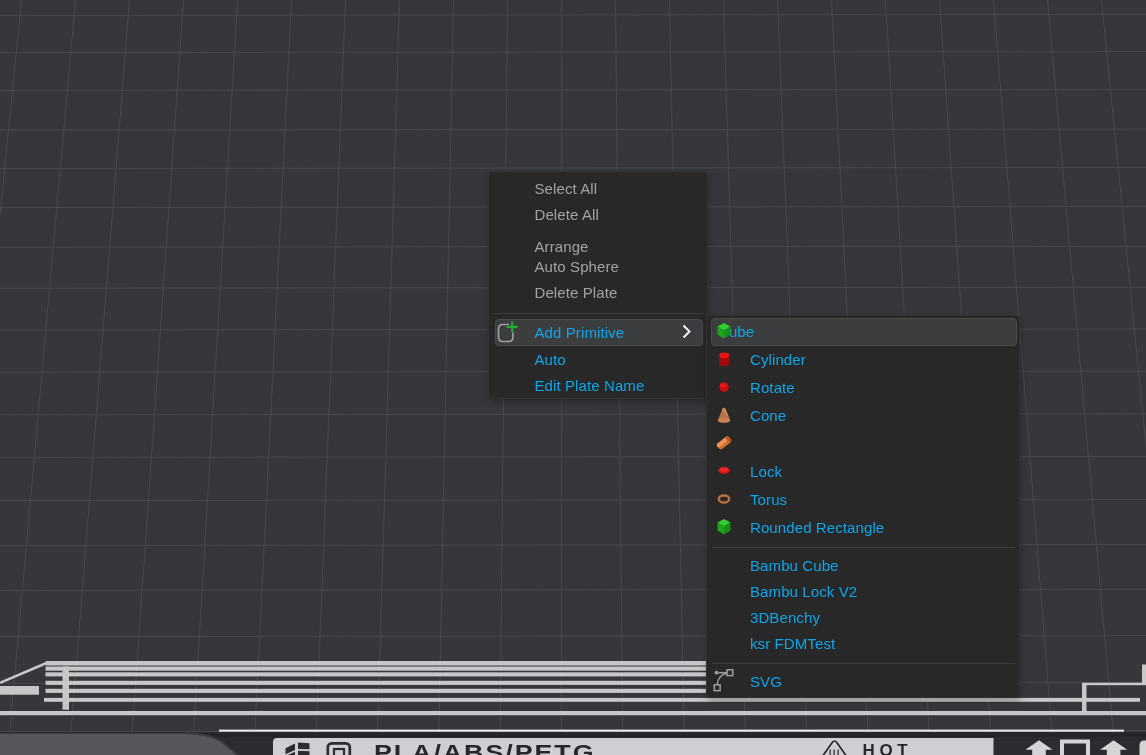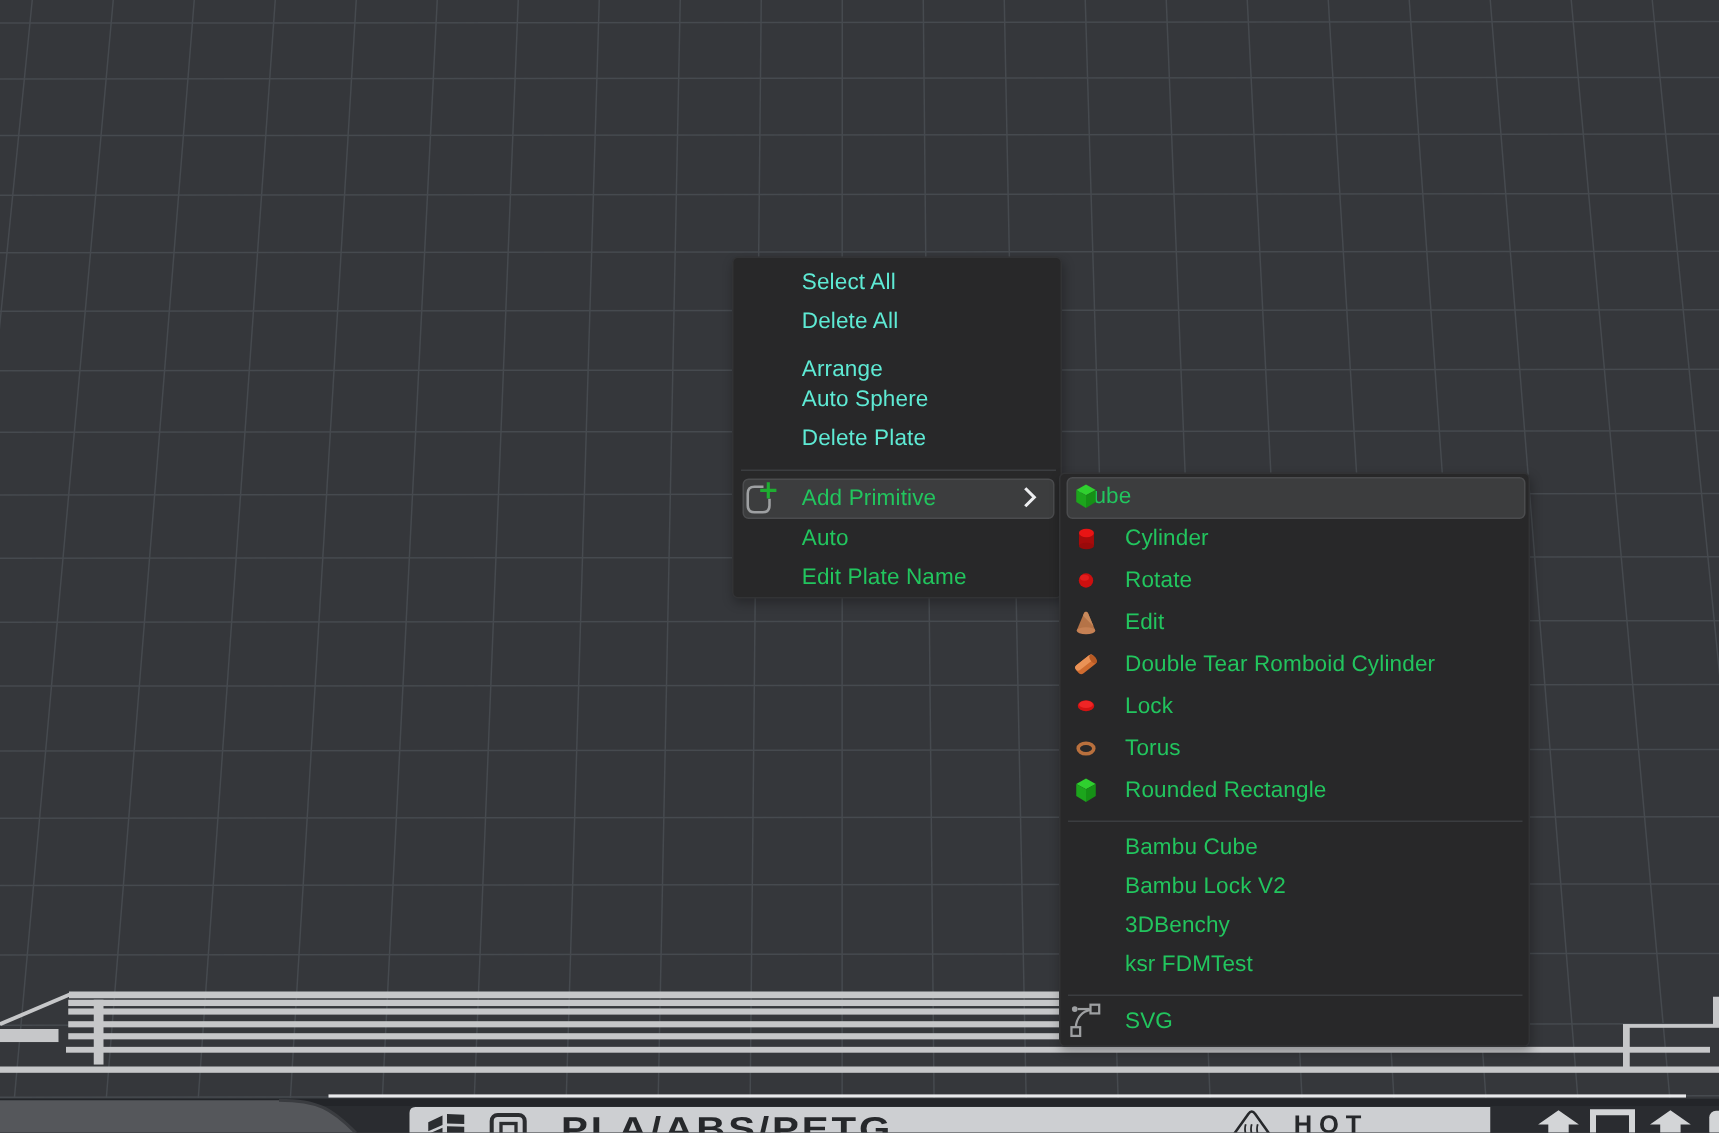--- a/index.html
+++ b/index.html
@@ -1,20 +1,20 @@
 <!DOCTYPE html>
 <html><head><meta charset="utf-8"><style>
 html,body{margin:0;padding:0;background:#35373b;width:1146px;height:755px;overflow:hidden}
 #stage{position:relative;width:1146px;height:755px;font-family:"Liberation Sans",sans-serif}
 .menu{position:absolute;background:#282829;border:1px solid #323335;box-sizing:border-box;border-radius:4px;box-shadow:1px 3px 7px rgba(0,0,0,0.28);z-index:10}
 #m1{left:487.5px;top:171px;width:220.5px;height:228px}
 #m2{left:705.5px;top:314.5px;width:314.5px;height:383.5px;z-index:20}
 .mi{position:absolute;transform:translateY(-50%);font-size:15px;letter-spacing:0.1px;white-space:nowrap;z-index:25}
-.dis{color:#5eead4}
-.en{color:#22c55e}
+.dis{color:#a3a3a3}
+.en{color:#0ea5e9}
 .hl{position:absolute;background:#3c3d3e;border:1px solid #4b4c4e;border-radius:4px;box-sizing:border-box}
 .sep{position:absolute;height:1px;background:#3b3d40}
 </style></head>
 <body>
 <div id="stage">
 <svg width="1146" height="755" viewBox="0 0 1146 755" style="position:absolute;left:0;top:0">
 <rect width="1146" height="755" fill="#35373b"></rect>
 <g stroke="#464a4f" stroke-width="1">
 <line x1="21.5" y1="0" x2="-51.7" y2="732"></line>
 <line x1="75.5" y1="0" x2="9.6" y2="732"></line>
@@ -114,22 +114,21 @@
 <div class="mi dis" style="left:534.5px;top:213.5px">Delete All</div>
 <div class="mi dis" style="left:534.5px;top:246px">Arrange</div>
 <div class="mi dis" style="left:534.5px;top:265.5px">Auto Sphere</div>
 <div class="mi dis" style="left:534.5px;top:292px">Delete Plate</div>
 <div class="mi en" style="left:534.5px;top:331.5px">Add Primitive</div>
 <div class="mi en" style="left:534.5px;top:358.5px">Auto</div>
 <div class="mi en" style="left:534.5px;top:385px">Edit Plate Name</div>
 <div class="mi en" style="left:718px;top:331px">Cube</div>
 <div class="mi en" style="left:750px;top:359px">Cylinder</div>
 <div class="mi en" style="left:750px;top:387px">Rotate</div>
-<div class="mi en" style="left:750px;top:415px">Edit</div>
-<div class="mi en" style="left:750px;top:443px">Double Tear Romboid Cylinder</div>
+<div class="mi en" style="left:750px;top:415px">Cone</div>
 <div class="mi en" style="left:750px;top:471px">Lock</div>
 <div class="mi en" style="left:750px;top:499px">Torus</div>
 <div class="mi en" style="left:750px;top:527px">Rounded Rectangle</div>
 <div class="mi en" style="left:750px;top:564.5px">Bambu Cube</div>
 <div class="mi en" style="left:750px;top:590.5px">Bambu Lock V2</div>
 <div class="mi en" style="left:750px;top:616.5px">3DBenchy</div>
 <div class="mi en" style="left:750px;top:642.5px">ksr FDMTest</div>
 <div class="mi en" style="left:750px;top:681px">SVG</div>
 <svg width="1146" height="755" viewBox="0 0 1146 755" style="position:absolute;left:0;top:0;z-index:30;pointer-events:none">
 

